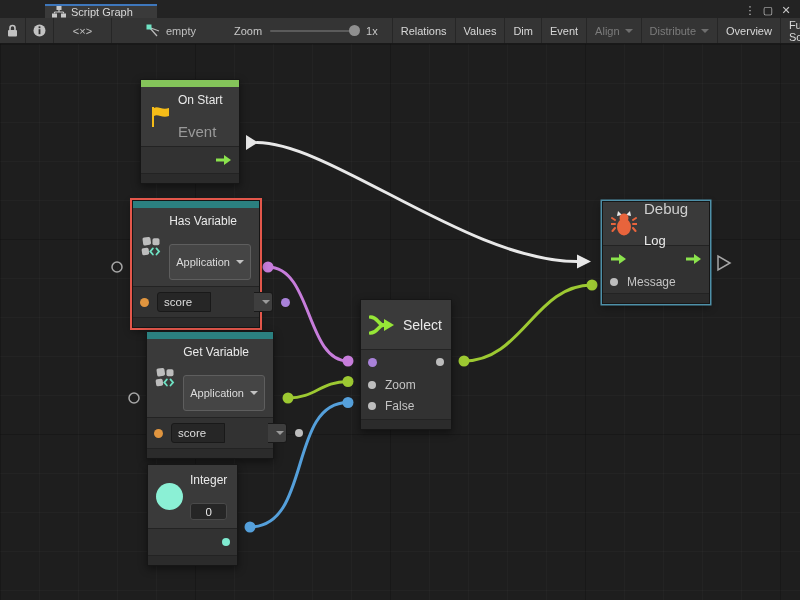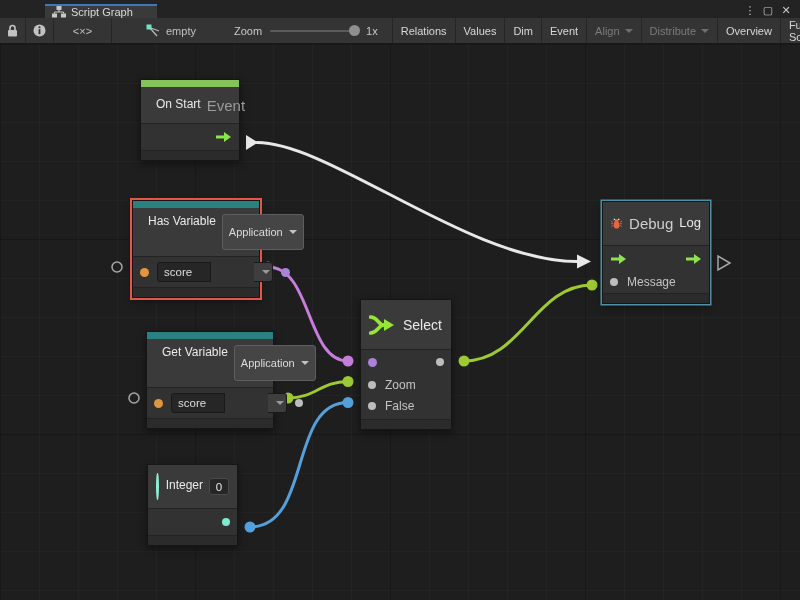--- a/index.html
+++ b/index.html
@@ -44,21 +44,21 @@
   .wires { position:absolute; left:0; top:0; width:800px; height:557px; }
 
   
   .node { position:absolute; background:#333333; border:1px solid #161616;
           box-shadow:0 3px 8px rgba(0,0,0,0.45); color:#e6e6e6; }
   .node.sel-red { box-shadow:0 0 0 2px #e3574b, 0 3px 8px rgba(0,0,0,0.45); }
   .node.sel-blue { box-shadow:0 0 0 1.5px #4e90a8, 0 3px 8px rgba(0,0,0,0.45); }
   .colorbar { height:7px; }
   .nheader { background:#3a3a3a; border-bottom:1px solid #232323; display:flex; align-items:center;
              gap:7px; padding:6px 8px; }
-  .ncol { display:flex; flex-direction:row; gap:6px; }
+  .ncol { display:flex; flex-direction:column; gap:16px; }
   .ntitle { font-size:12px; color:#eaeaea; white-space:nowrap; }
   .nsub { font-size:15px; color:#9a9a9a; }
   .nrow { background:#323232; display:flex; align-items:center; padding:0 7px; }
   .nfooter { height:10px; background:#2b2b2b; border-top:1px solid #232323; }
   .dot { border-radius:50%; flex:0 0 auto; }
   .dot.orange { width:9px; height:9px; background:#e0953f; }
   .dot.purple { width:9px; height:9px; background:#a982d9; }
   .dot.gray   { width:8px; height:8px; background:#bdbdbd; }
   .dot.mint   { width:8px; height:8px; background:#7fead0; }
   .portlabel { font-size:12px; color:#c4c4c4; margin-left:9px; }

